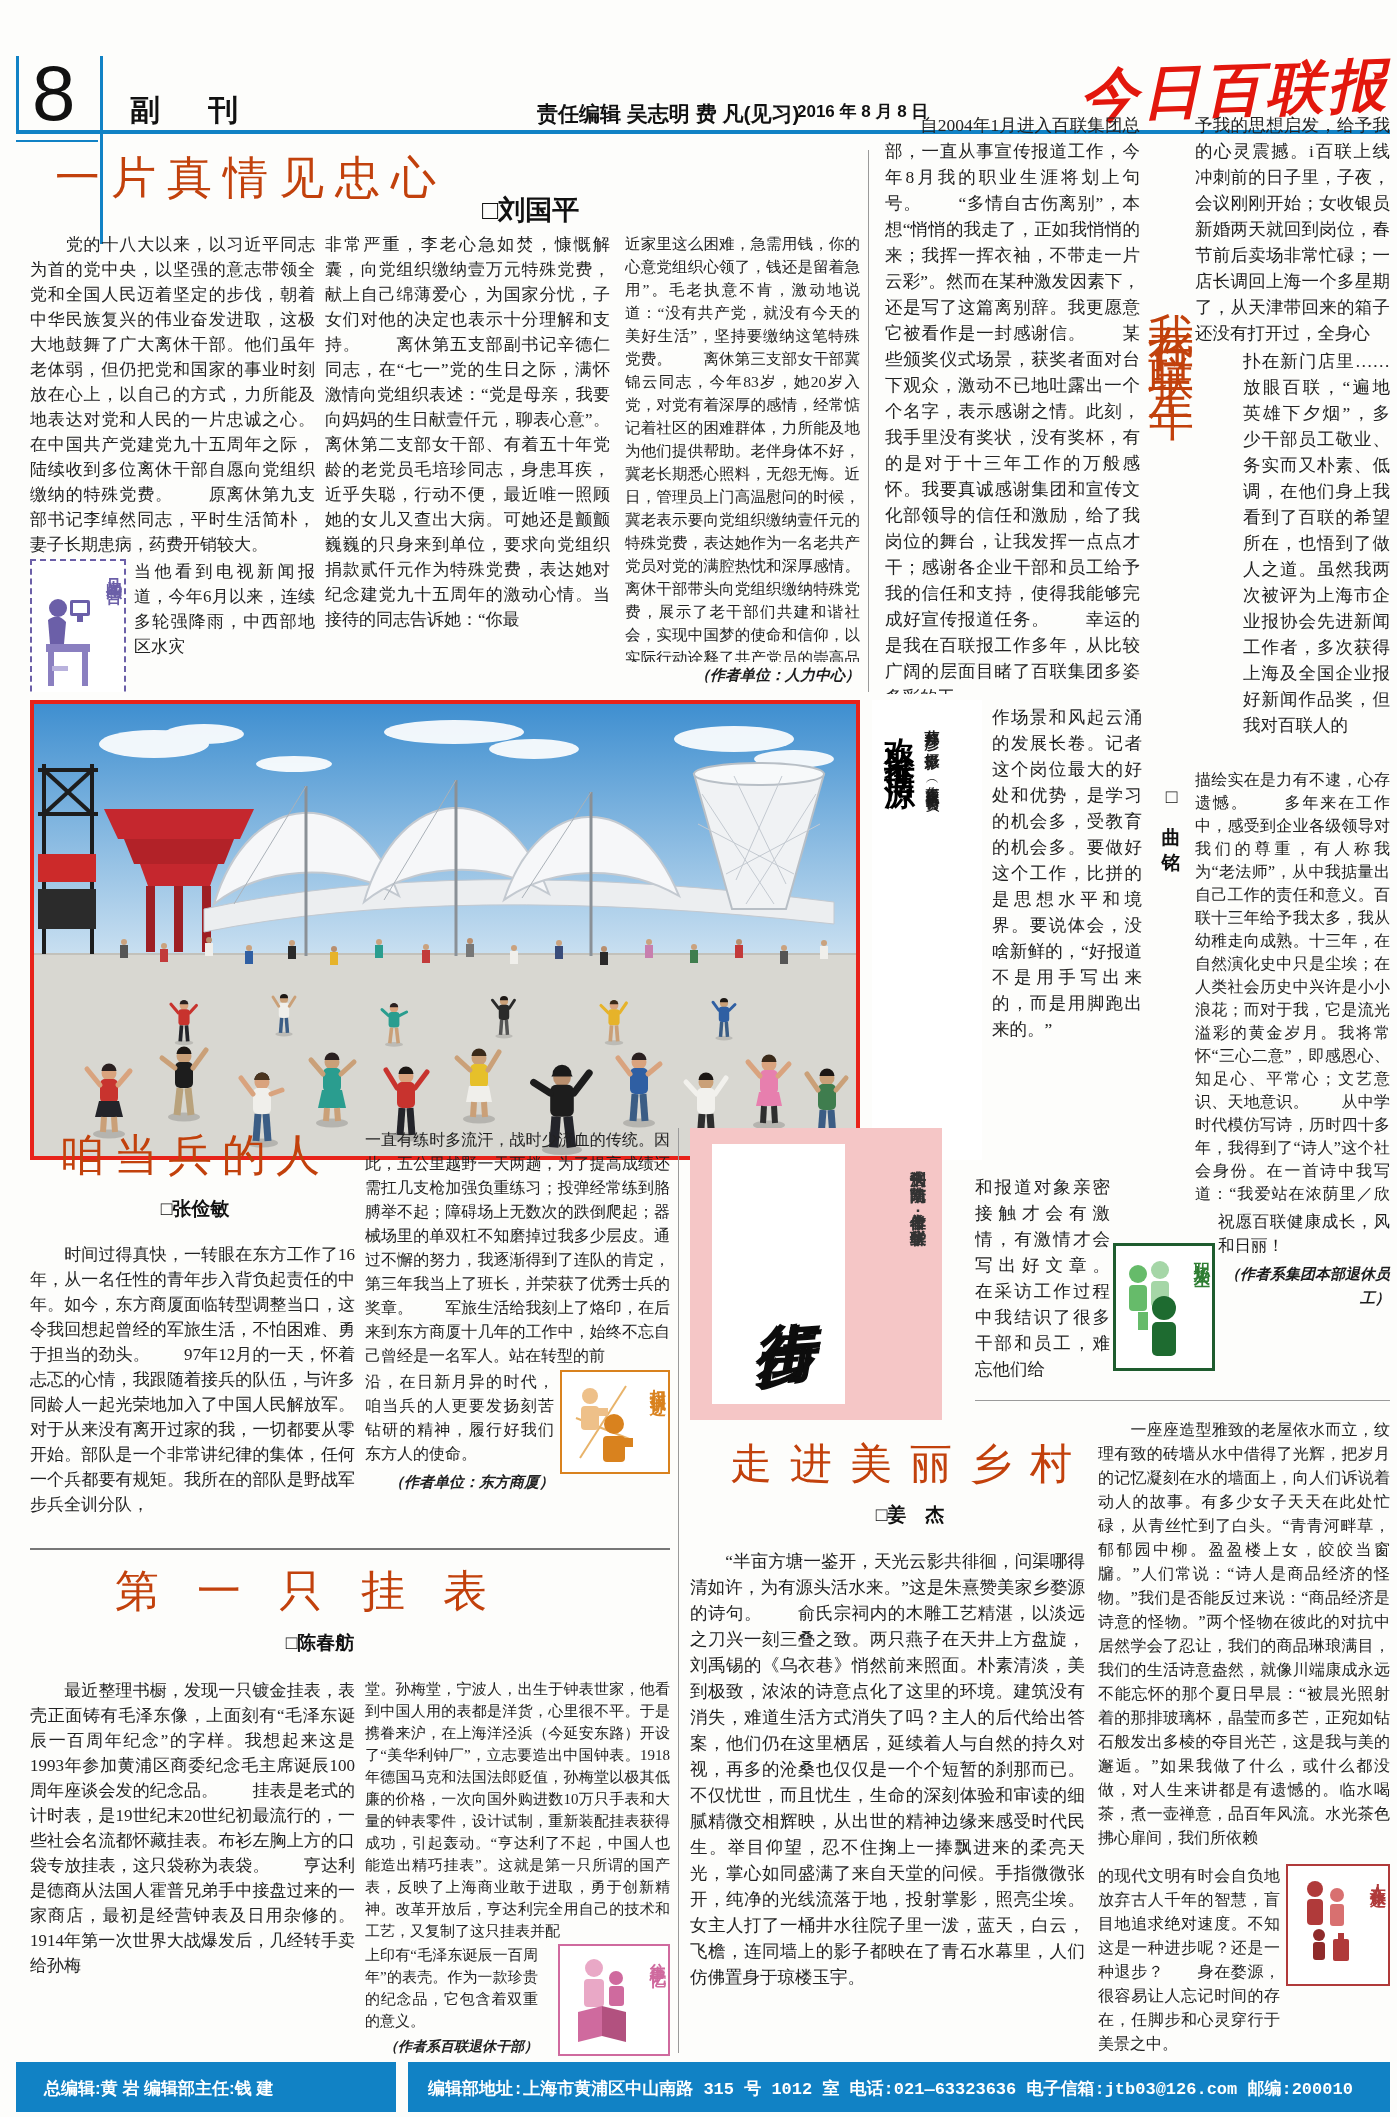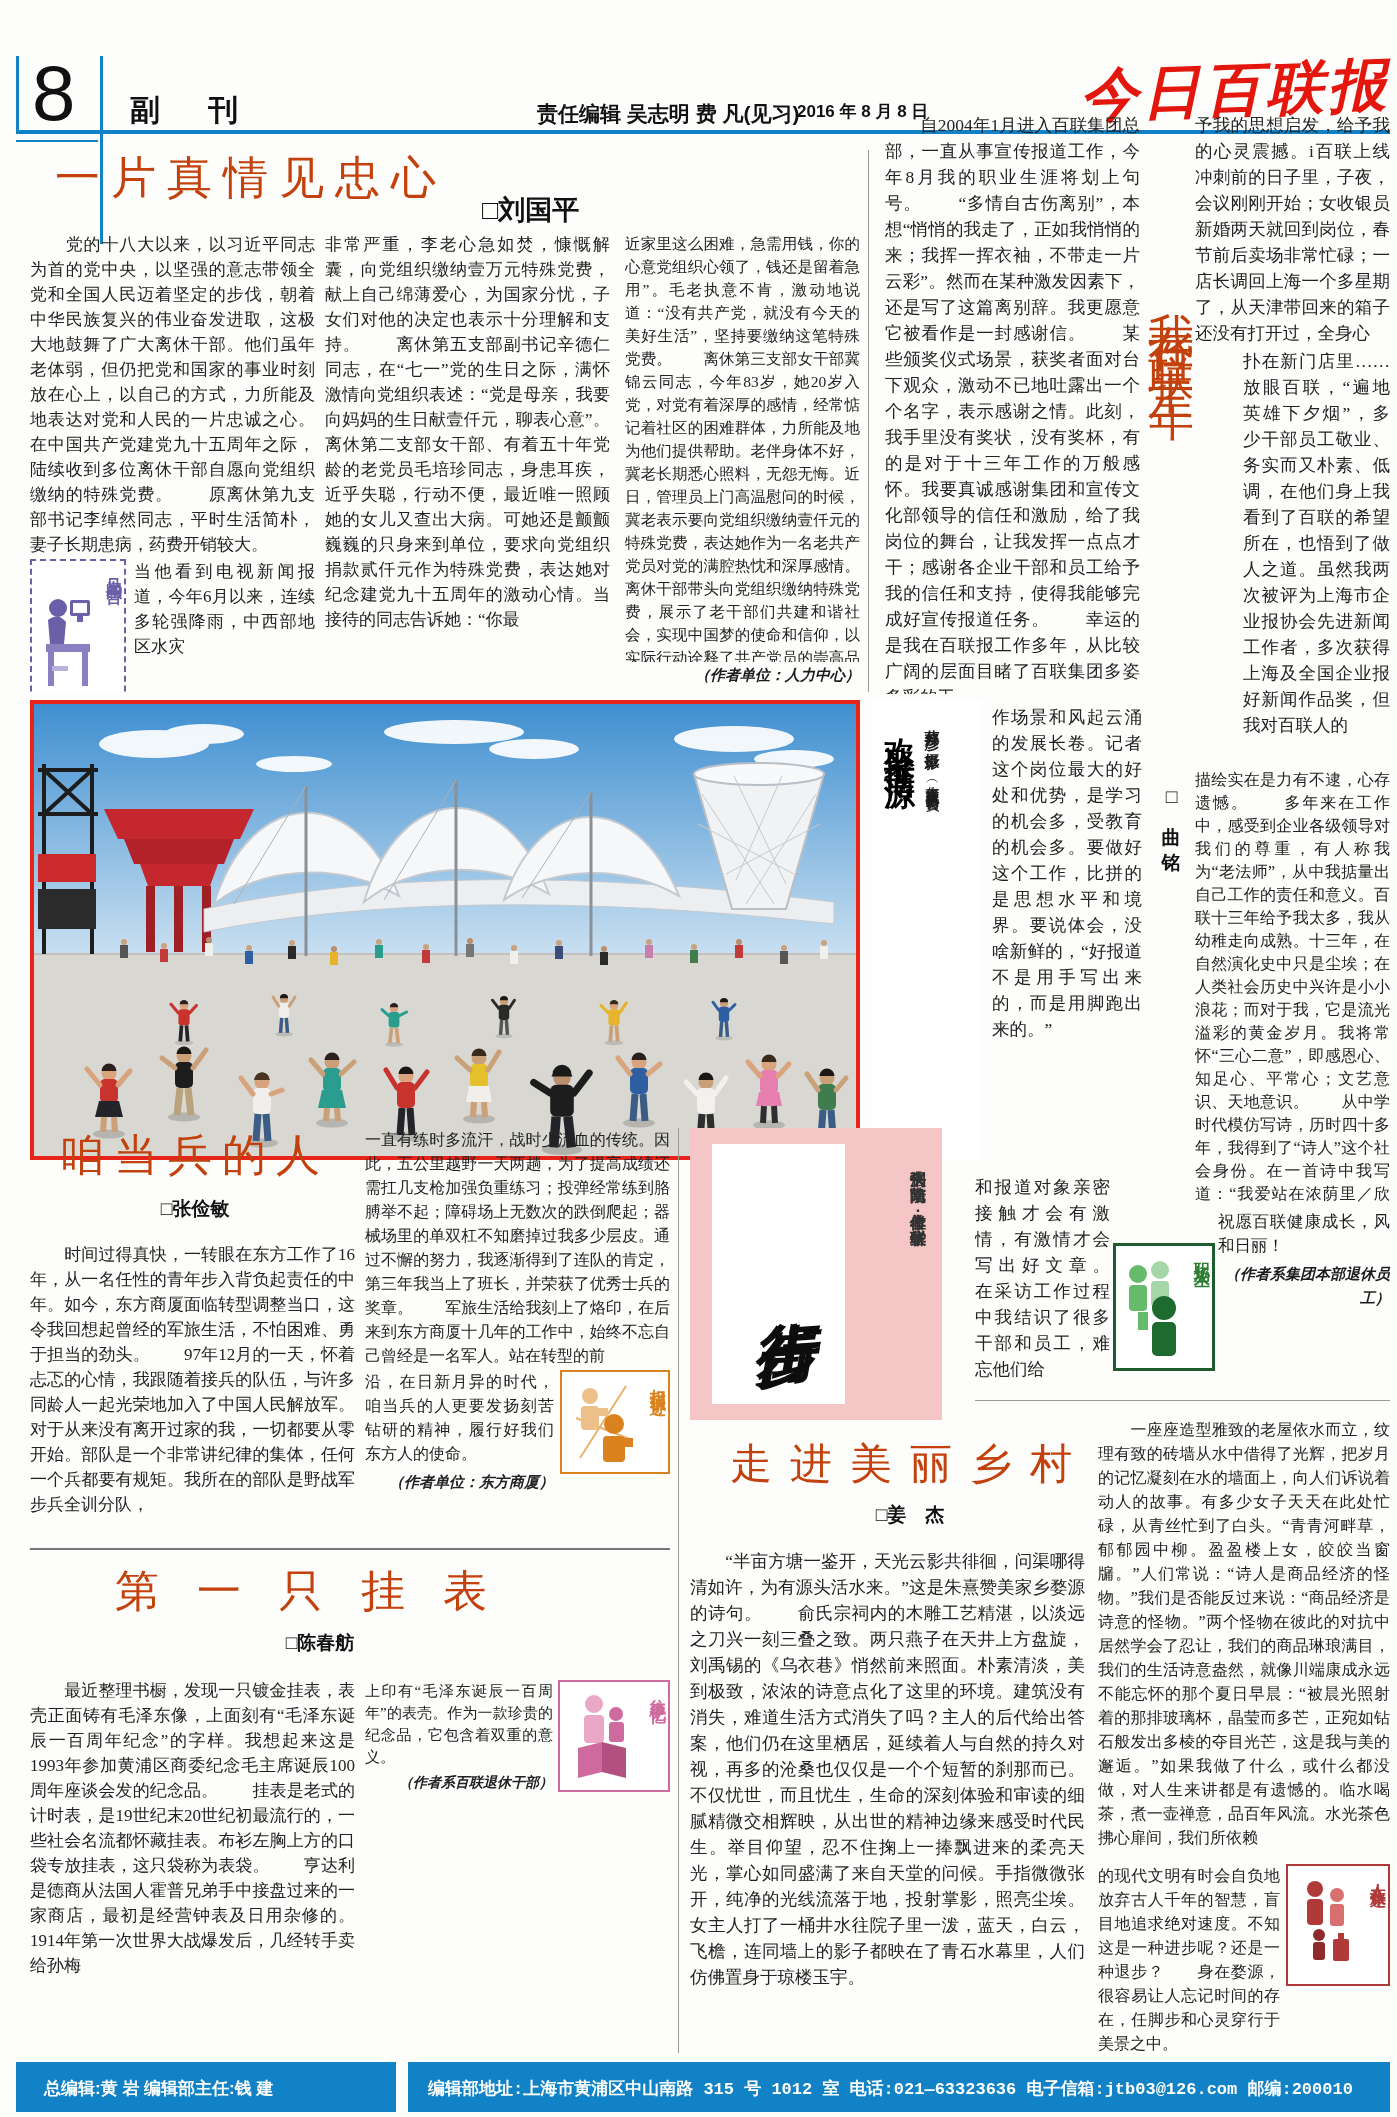--- a/index.html
+++ b/index.html
@@ -459,22 +459,23 @@
     </div>
   </div>
 
   <div class="rule-h" style="left:30px;top:1548px;width:640px;height:2px;background:#777;"></div>
 
   <div class="headline" style="left:30px;top:1562px;width:580px;text-align:center;font-size:44px;letter-spacing:38px;">第一只挂表</div>
   <div class="author" style="left:30px;top:1630px;width:580px;text-align:center;font-size:19px;">□陈春舫</div>
   <div class="col" style="left:30px;top:1678px;width:325px;height:378px;">　　最近整理书橱，发现一只镀金挂表，表壳正面铸有毛泽东像，上面刻有“毛泽东诞辰一百周年纪念”的字样。我想起来这是1993年参加黄浦区商委纪念毛主席诞辰100周年座谈会发的纪念品。　　挂表是老式的计时表，是19世纪末20世纪初最流行的，一些社会名流都怀藏挂表。布衫左胸上方的口袋专放挂表，这只袋称为表袋。　　亨达利是德商从法国人霍普兄弟手中接盘过来的一家商店，最初是经营钟表及日用杂修的。1914年第一次世界大战爆发后，几经转手卖给孙梅</div>
 
   <div class="col" style="left:365px;top:1678px;width:305px;height:378px;font-size:15px;line-height:22px;">
+    <div>堂。孙梅堂，宁波人，出生于钟表世家，他看到中国人用的表都是洋货，心里很不平。于是携眷来沪，在上海洋泾浜（今延安东路）开设了“美华利钟厂”，立志要造出中国钟表。1918年德国马克和法国法郎贬值，孙梅堂以极其低廉的价格，一次向国外购进数10万只手表和大量的钟表零件，设计试制，重新装配挂表获得成功，引起轰动。“亨达利了不起，中国人也能造出精巧挂表”。这就是第一只所谓的国产表，反映了上海商业敢于进取，勇于创新精神。改革开放后，亨达利完全用自己的技术和工艺，又复制了这只挂表并配</div>
     <div class="split-row" style="margin-top:2px;">
-      <div style="flex:1;padding-right:5px;">
+      <div style="flex:1;padding-right:20px;">
         <div>上印有“毛泽东诞辰一百周年”的表壳。作为一款珍贵的纪念品，它包含着双重的意义。</div>
         <div class="credit" style="font-size:14px;margin-top:4px;">（作者系百联退休干部）</div>
       </div>
       <div class="icon-box" style="width:112px;height:112px;border:2px solid #cf6a9e;">
         <div class="icon-art">
           <svg width="64" height="96" viewBox="0 0 64 96">
             <circle cx="22" cy="16" r="9" fill="#e9a8c6"></circle>
               <rect x="12" y="27" width="20" height="28" rx="4" fill="#e9a8c6"></rect>
             <path d="M6 60 L30 54 L30 84 L6 90 Z" fill="#cf6a9e"></path>
             <path d="M30 54 L54 60 L54 90 L30 84 Z" fill="#b2517f"></path>

